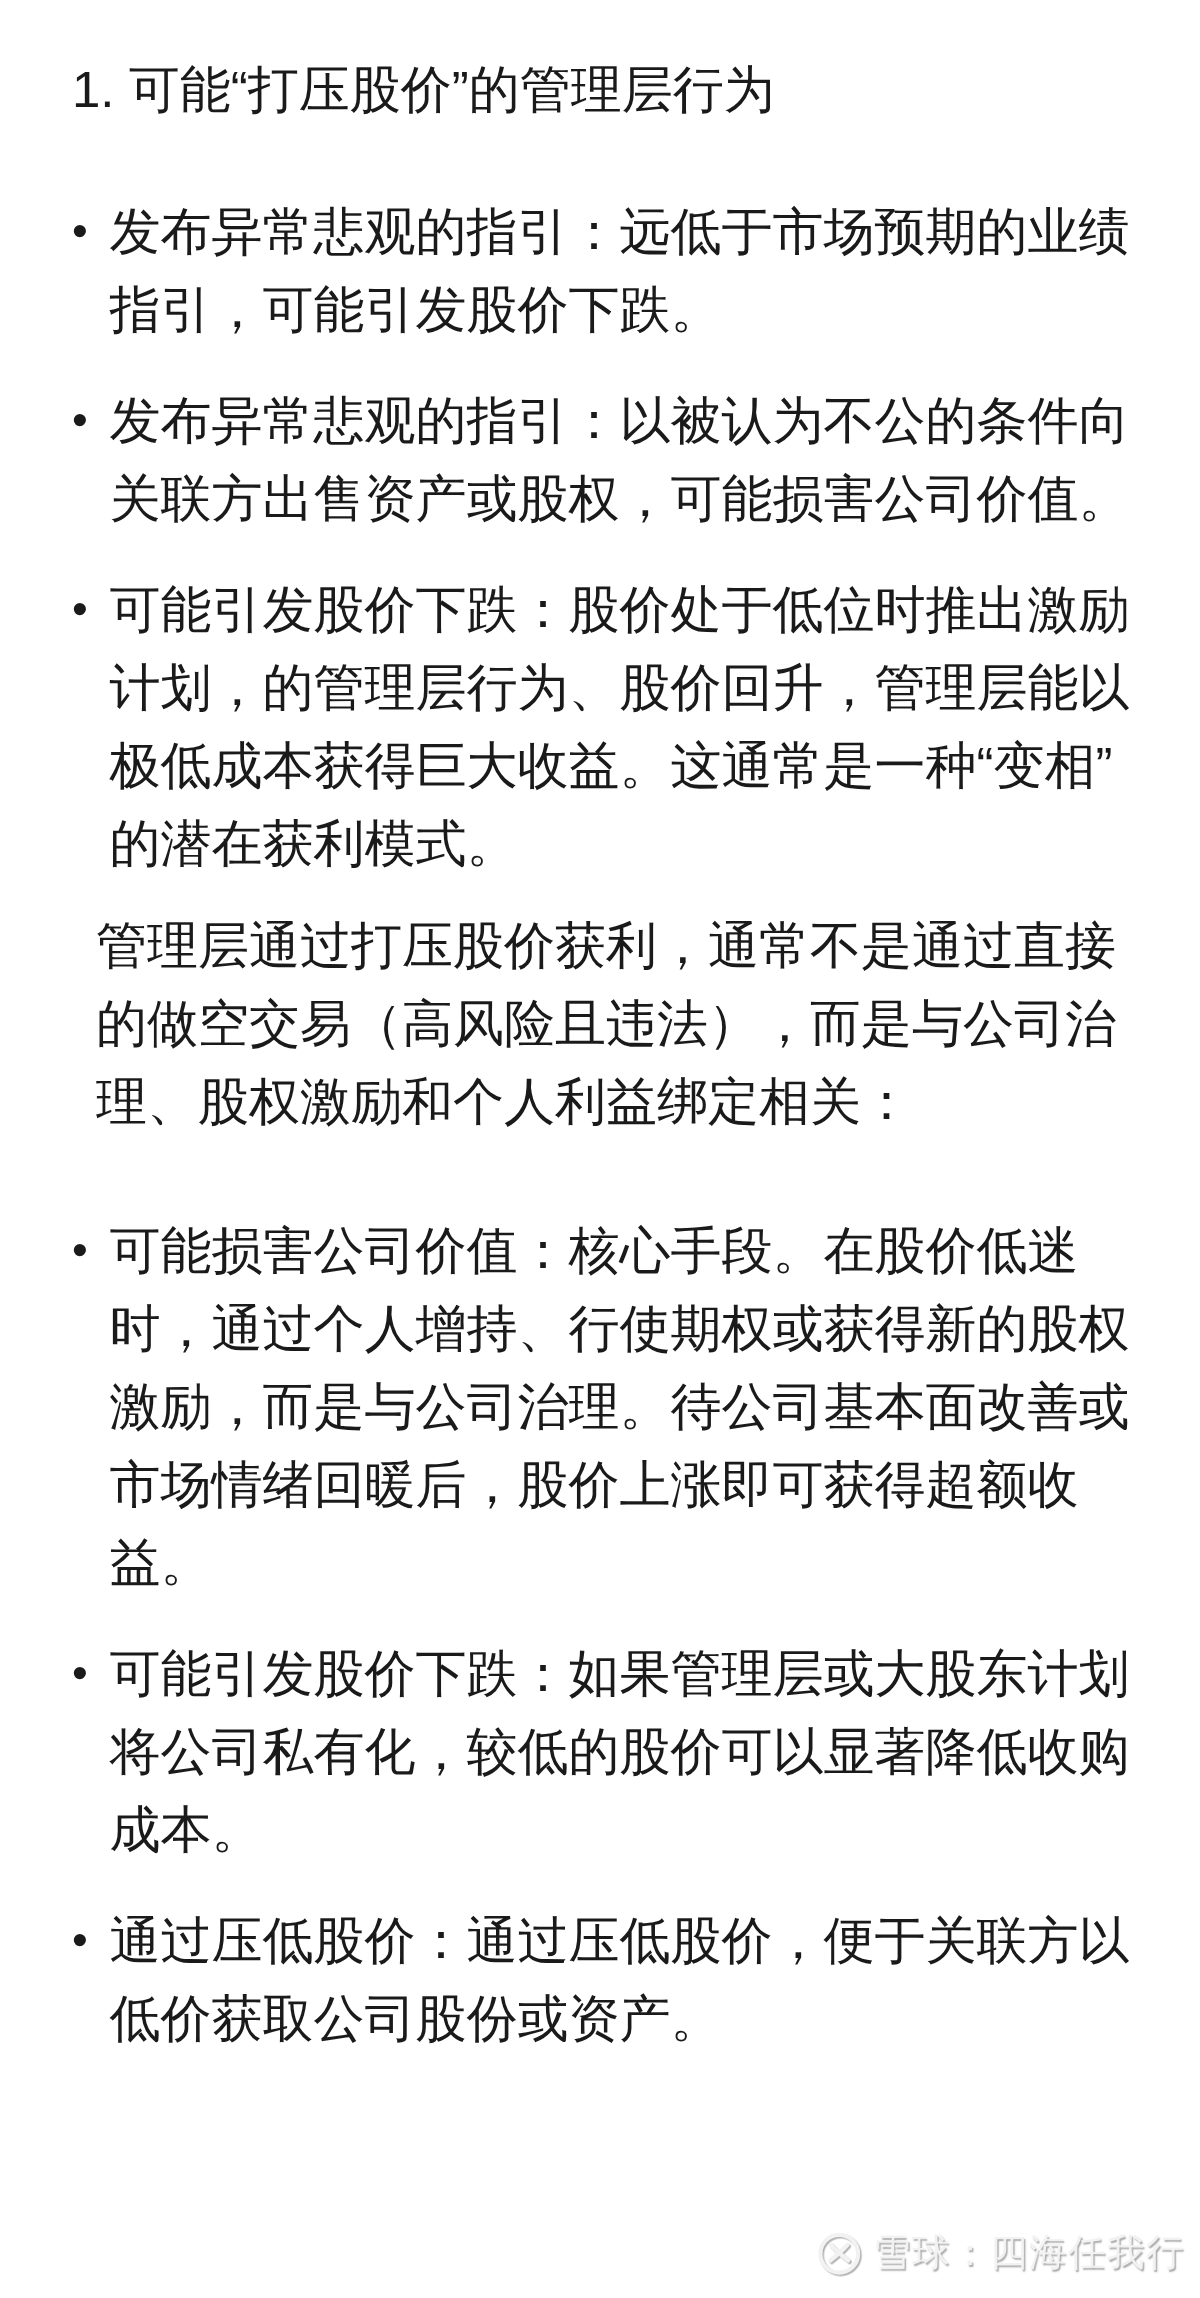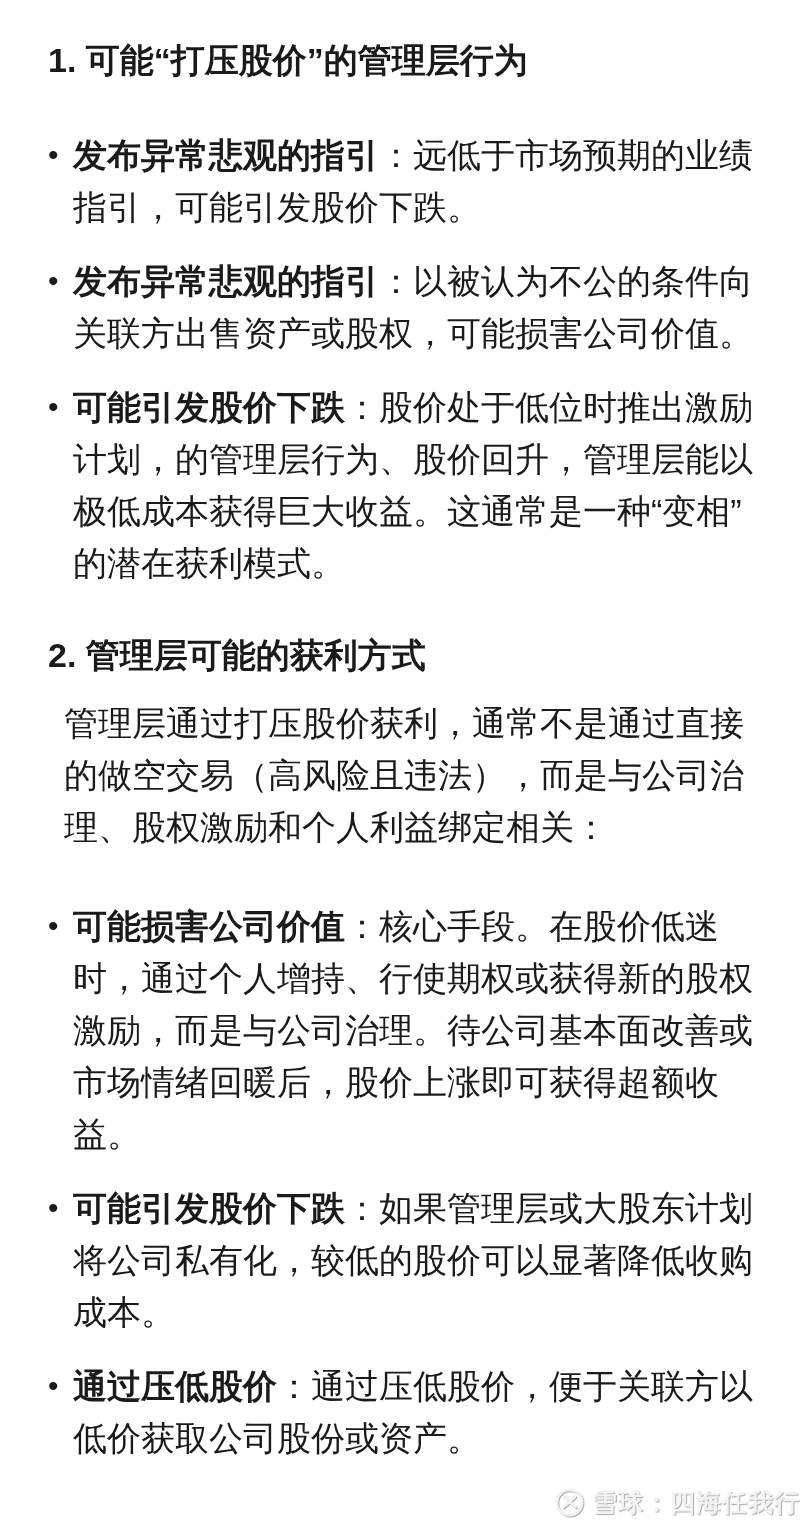--- a/index.html
+++ b/index.html
@@ -12,21 +12,21 @@
     font-size: 34px;
     line-height: 52px;
     box-sizing: border-box;
     padding: 34px 30px 0 48px;
     position: relative;
     overflow: hidden;
     word-break: break-all;
   }
   .section-heading {
     font-size: 34px;
-    font-weight: 700;
+    font-weight: 400;
     line-height: 52px;
   }
   .h-s1 { margin: 0 0 43px 0; }
   .h-s2 { margin: 40px 0 0 0; }
   .intro { margin: 16px; }
   ul.blist {
     list-style: none;
     margin: 0;
     padding: 0;
   }
@@ -37,32 +37,32 @@
   }
   .blist li:last-child { margin-bottom: 0; }
   .bullet {
     flex: 0 0 25px;
     width: 25px;
     font-size: 30px;
     line-height: 52px;
     color: #1a1a1a;
   }
   .li-text { margin: 0; flex: 1; }
-  .li-text strong, .term { font-weight: 700; }
+  .li-text strong, .term { font-weight: 400; }
   .watermark {
     position: absolute;
     top: 1486px;
-    right: 0;
+    right: 10px;
     display: flex;
     align-items: center;
     gap: 7px;
     color: #f2f2f2;
     font-size: 25px;
     line-height: 32px;
-    font-weight: 700;
+    font-weight: 400;
     letter-spacing: 1px;
     text-shadow: 1px 1px 1px rgba(125,125,125,0.65), -1px -1px 1px rgba(255,255,255,0.95);
     white-space: nowrap;
   }
   .watermark svg {
     display: block;
     filter: drop-shadow(1px 1px 0.5px rgba(125,125,125,0.6));
   }
 </style>
 </head>
@@ -80,21 +80,20 @@
     <li>
       <span class="bullet">•</span>
       <p class="li-text"><strong class="term">发布异常悲观的指引</strong><span>：以被认为不公的条件向关联方出售资产或股权，可能损害公司价值。</span></p>
     </li>
     <li>
       <span class="bullet">•</span>
       <p class="li-text"><strong class="term">可能引发股价下跌</strong><span>：股价处于低位时推出激励计划，的管理层行为、股价回升，管理层能以极低成本获得巨大收益。这通常是一种“变相”的潜在获利模式。</span></p>
     </li>
   </ul>
 
-  <h2 class="section-heading h-s2">2. 管理层可能的获利方式</h2>
 
   <p class="intro">管理层通过打压股价获利，通常不是通过直接的做空交易（高风险且违法），而是与公司治理、股权激励和个人利益绑定相关：</p>
 
   <ul class="blist second">
     <li>
       <span class="bullet">•</span>
       <p class="li-text"><strong class="term">可能损害公司价值</strong><span>：核心手段。在股价低迷时，通过个人增持、行使期权或获得新的股权激励，而是与公司治理。待公司基本面改善或市场情绪回暖后，股价上涨即可获得超额收益。</span></p>
     </li>
     <li>
       <span class="bullet">•</span>

